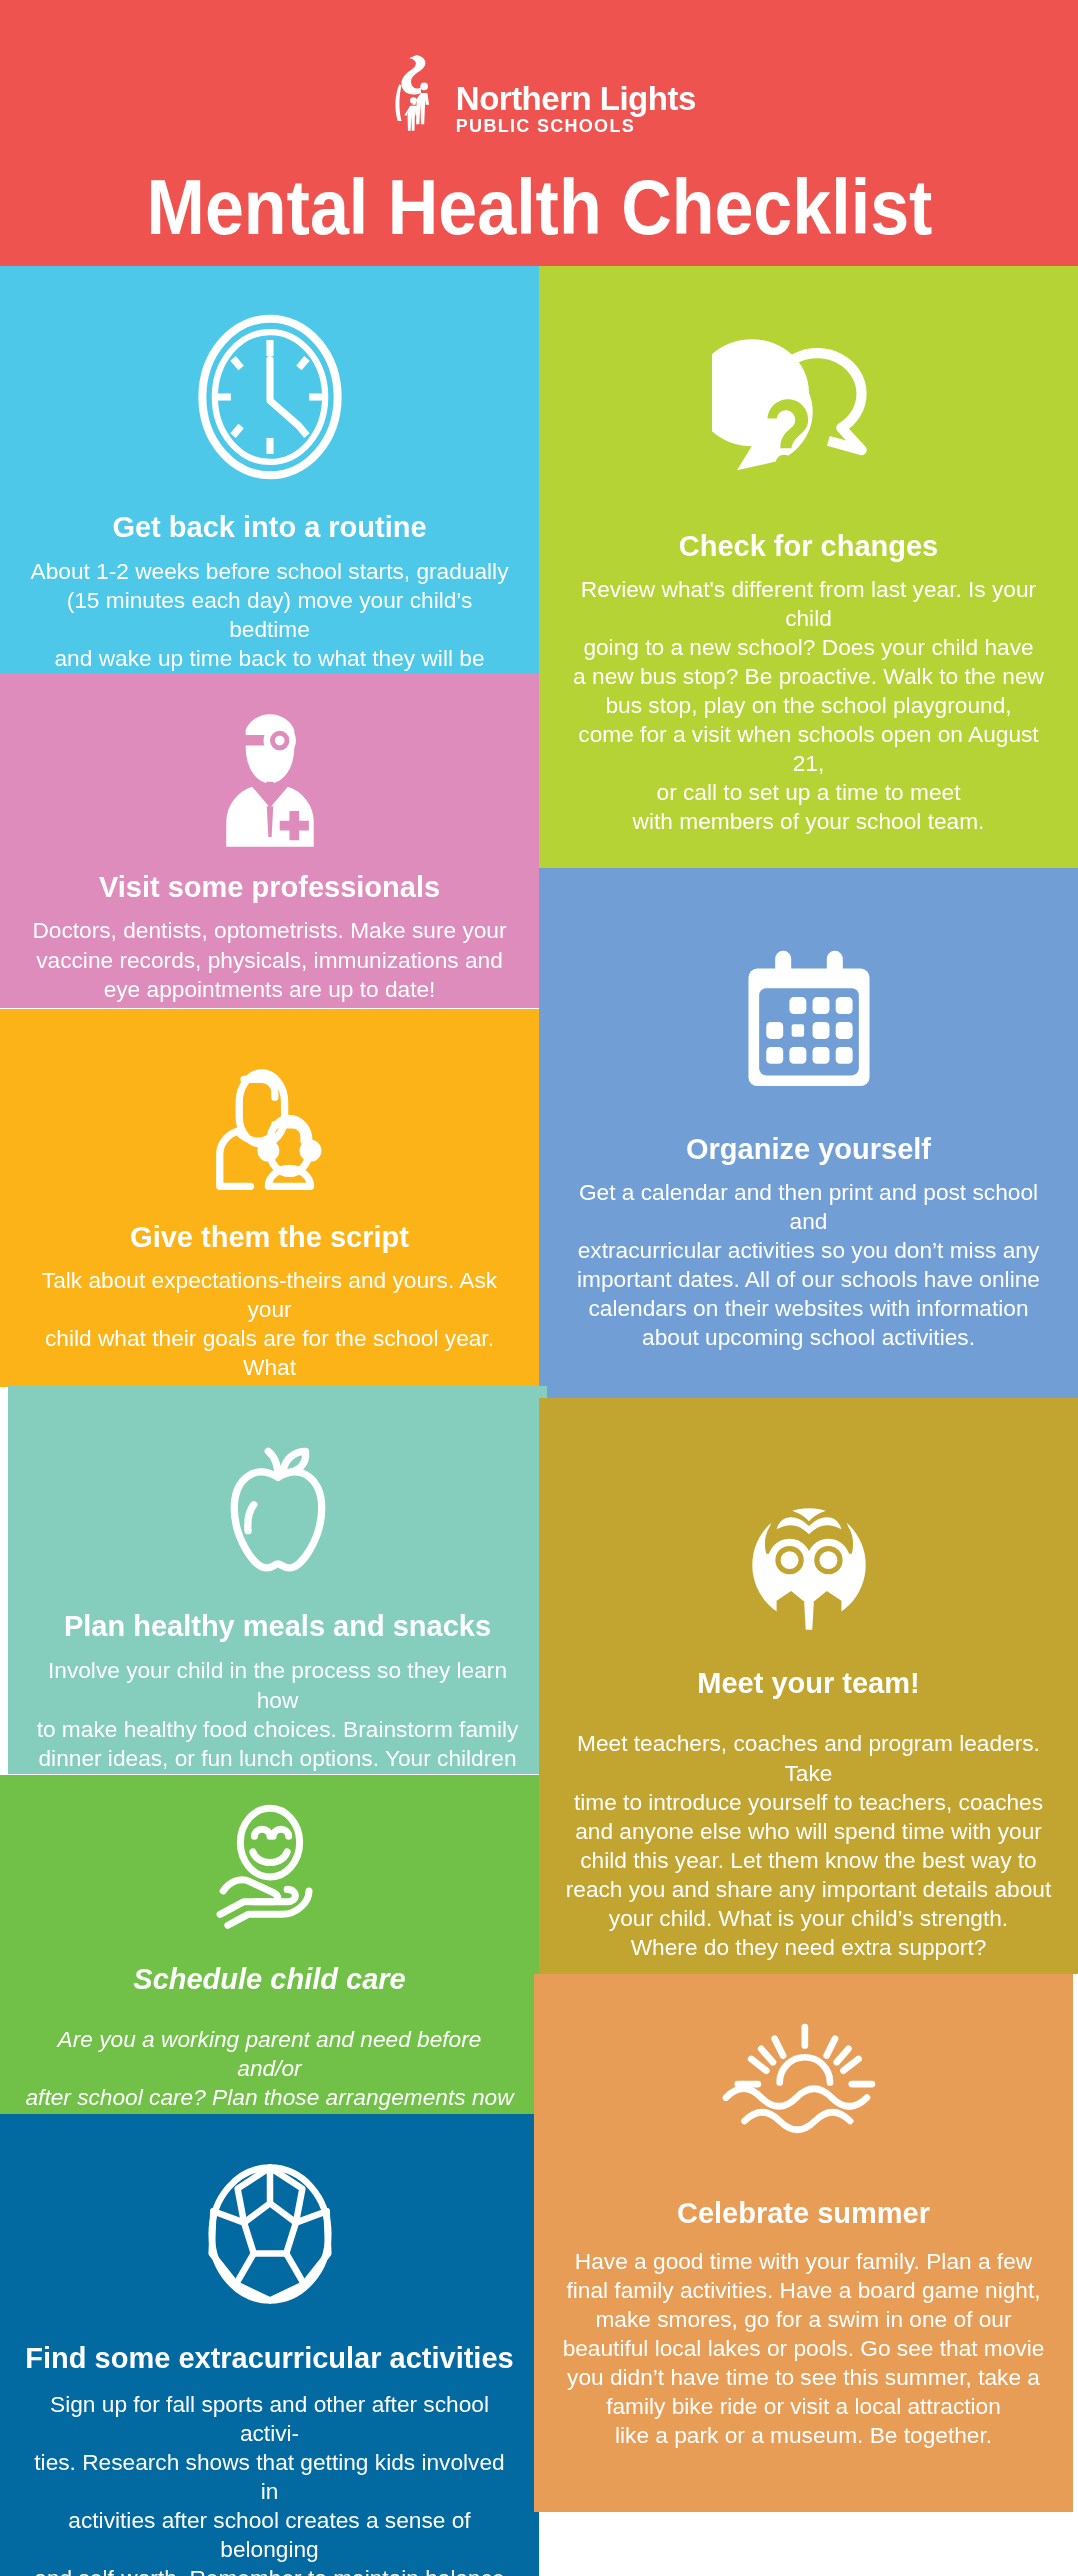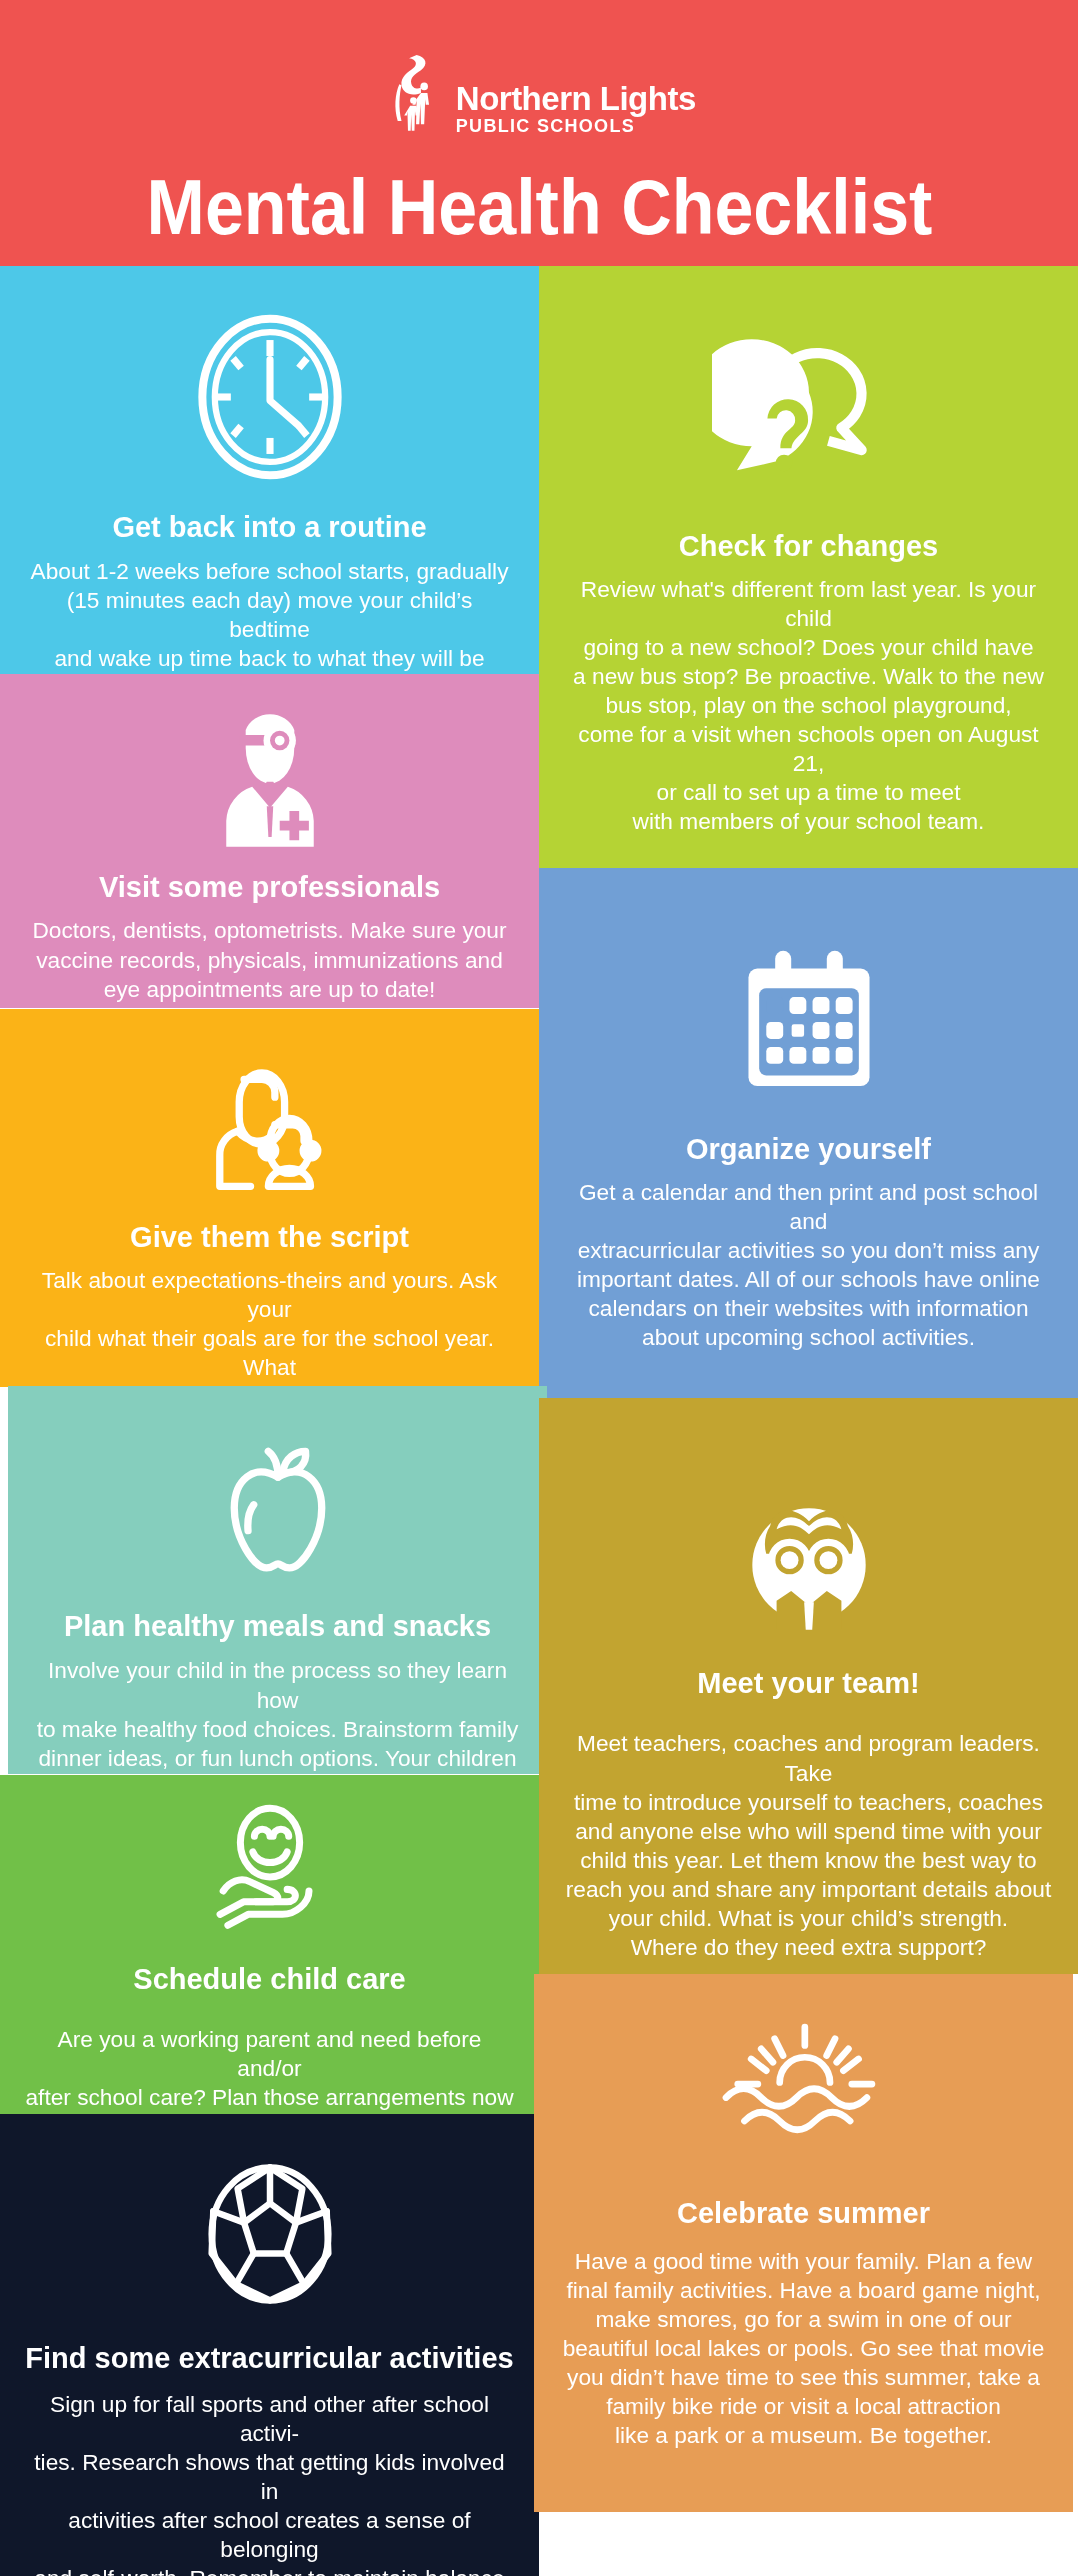--- a/index.html
+++ b/index.html
@@ -293,42 +293,42 @@
     <h2 style="margin-top:21.6px;">Meet your team!</h2>
     <p style="margin-top:30px;">Meet teachers, coaches and program leaders. Take
 time to introduce yourself to teachers, coaches
 and anyone else who will spend time with your
 child this year. Let them know the best way to
 reach you and share any important details about
 your child. What is your child’s strength.
 Where do they need extra support?</p>
   </div>
 
-  <div class="panel" id="panel-childcare" style="left: 0px; top: 1775px; height: 340px; padding-top: 25px; background: rgb(113, 192, 72);">
+  <div class="panel" id="panel-childcare" style="left: 0px; top: 1775px; height: 340px; padding-top: 25px; background: rgb(113, 192, 72); font-style: italic;">
     <div class="icon-wrap">
       <svg width="156" height="146" viewBox="0 0 200 186">
         <g fill="none" stroke="#fff" stroke-width="9" stroke-linecap="round" stroke-linejoin="round">
           <ellipse cx="100" cy="54" rx="38" ry="44"></ellipse>
           <path d="M80 46 a10 9 0 0 1 20 0"></path>
           <path d="M104 46 a10 9 0 0 1 20 0"></path>
           <path d="M78 66 c6 18 38 18 44 0"></path>
           <path d="M40 116 c8 -12 22 -18 34 -12 l30 14 c8 4 8 12 0 12 l-22 0"></path>
           <path d="M36 146 l30 -16 l56 0 c14 0 14 -16 0 -16"></path>
           <path d="M46 160 l26 -14 l44 0 c16 0 34 -14 34 -30"></path>
         </g>
       </svg>
     </div>
     <h2 style="margin-top:18.3px;">Schedule child care</h2>
     <p style="margin-top:29px;">Are you a working parent and need before and/or
 after school care? Plan those arrangements now so
 everyone knows where they are going
 and what is happening.</p>
   </div>
 
-  <div class="panel" id="panel-extracurricular" style="left: 0px; top: 2114px; height: 462px; padding-top: 39px; background: #0f172a;">
+  <div class="panel" id="panel-extracurricular" style="left: 0px; top: 2114px; height: 462px; padding-top: 39px; background: #0369a1;">
     <div class="icon-wrap">
       <svg width="162" height="162" viewBox="0 0 200 200">
         <g fill="none" stroke="#fff" stroke-width="8" stroke-linecap="round" stroke-linejoin="round">
           <ellipse cx="100" cy="100" rx="72" ry="82"></ellipse>
           <path d="M100 62 l-32 24 l12 38 l40 0 l12 -38 Z"></path>
           <path d="M100 62 l0 -44"></path>
           <path d="M68 86 l-38 -14"></path>
           <path d="M132 86 l38 -14"></path>
           <path d="M80 124 l-22 38"></path>
           <path d="M120 124 l22 38"></path>

